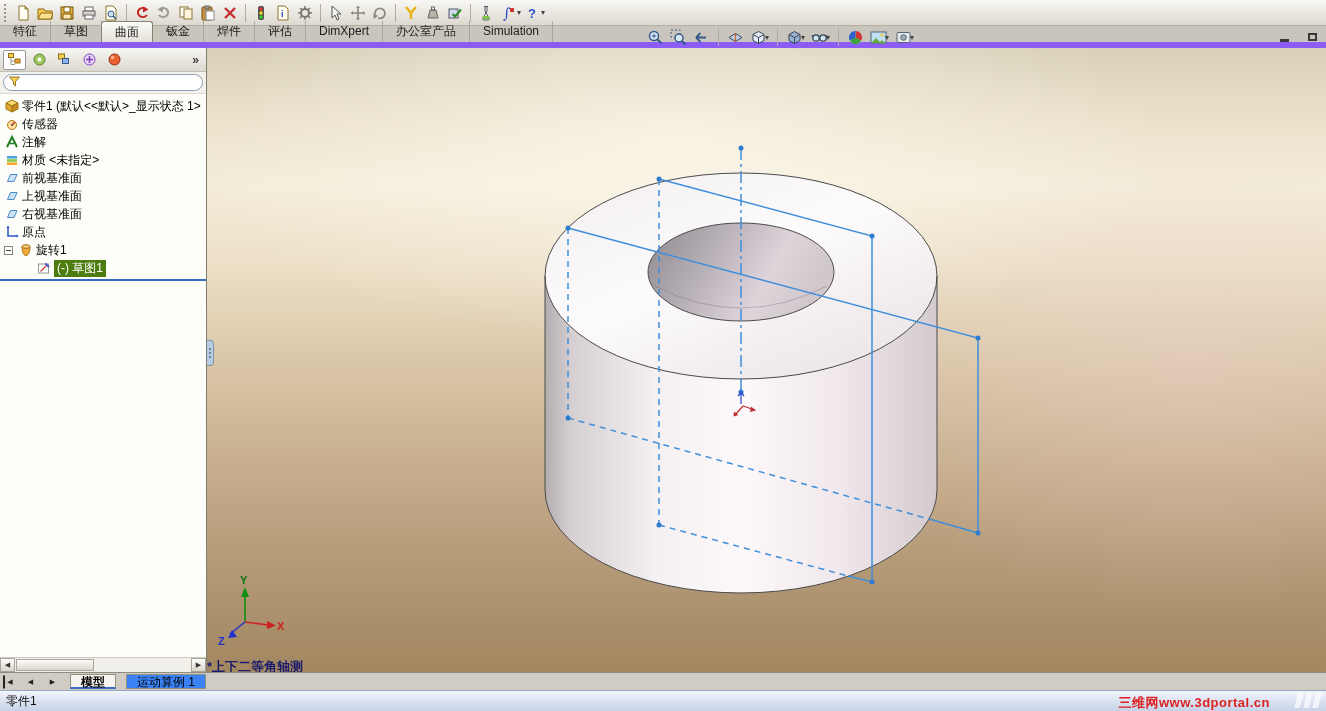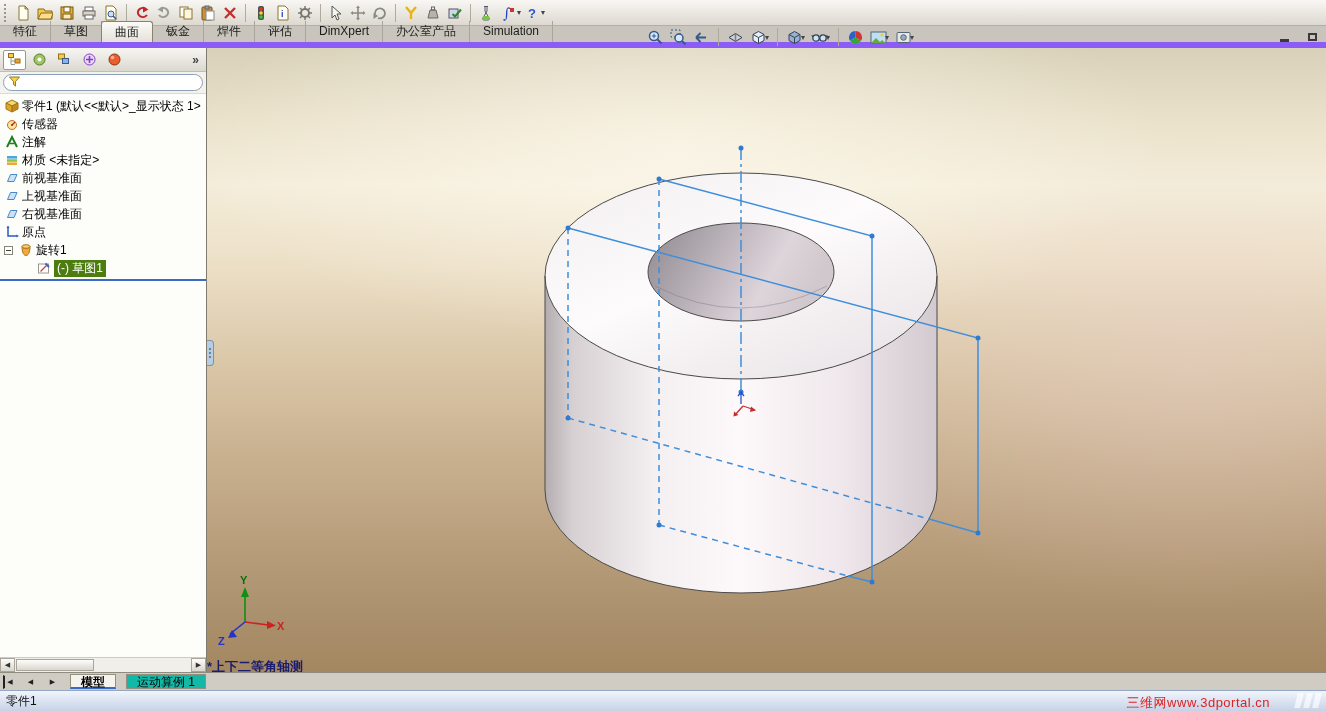--- a/index.html
+++ b/index.html
@@ -57,26 +57,26 @@
 background:
  radial-gradient(ellipse 700px 280px at 42% 16%, rgba(255,252,242,.6), rgba(255,252,242,0) 70%),
  radial-gradient(ellipse 520px 340px at 88% 52%, rgba(238,210,212,.32), rgba(238,210,212,0) 70%),
  linear-gradient(180deg,#d8d0b8 0%,#ebe2cb 12%,#f4edda 22%,#ecdfc6 35%,#dbc8a9 50%,#c9b190 65%,#b89d7b 80%,#aa8f6c 92%,#a3875f 100%)}
 .viewlabel{position:absolute;left:0;top:610px;font-size:13px;font-weight:bold;color:#1b1b6e}
 
 
 .bottombar{position:absolute;left:0;right:0;bottom:21px;height:18px;background:#d0ccc3;border-top:1px solid #8f8b80;display:flex;align-items:center;padding-left:3px;gap:7px}
 .bnav{width:15px;height:14px;font-size:7px;color:#222;display:flex;align-items:center;justify-content:center;border:1px solid transparent;cursor:default}
 .bnav.first{border-left:2px solid #222;width:13px}
-.btab{padding:0 10px;height:15px;line-height:14px;border:1px solid #94907f;background:#14b8a6;cursor:default;margin-left:3px}
+.btab{padding:0 10px;height:15px;line-height:14px;border:1px solid #94907f;background:#3b82f6;cursor:default;margin-left:3px}
 .btab.active{background:#f5f3ed;font-weight:bold;border-bottom:2px solid #3a6bc4}
 
 
 .statusbar{position:absolute;left:0;right:0;bottom:0;height:21px;background:linear-gradient(#f1f5fc,#c6d2e7);border-top:1px solid #93a6c2;display:flex;align-items:center;padding:0 6px;color:#111}
-.watermark{position:absolute;right:56px;top:3px;color:#dd2222;font-weight:normal;font-size:13px;letter-spacing:.5px}
+.watermark{position:absolute;right:56px;top:3px;color:#dd2222;font-weight:bold;font-size:13px;letter-spacing:.5px}
 .wmlogo{position:absolute;right:6px;top:2px;display:flex;gap:3px}
 .wmlogo i{display:block;width:6px;height:15px;background:rgba(255,255,255,.65);transform:skewX(-14deg)}
 </style>
 </head>
 <body>
 
 <div id="app">
 
   <div class="menubar">
     <span class="grip"></span>

